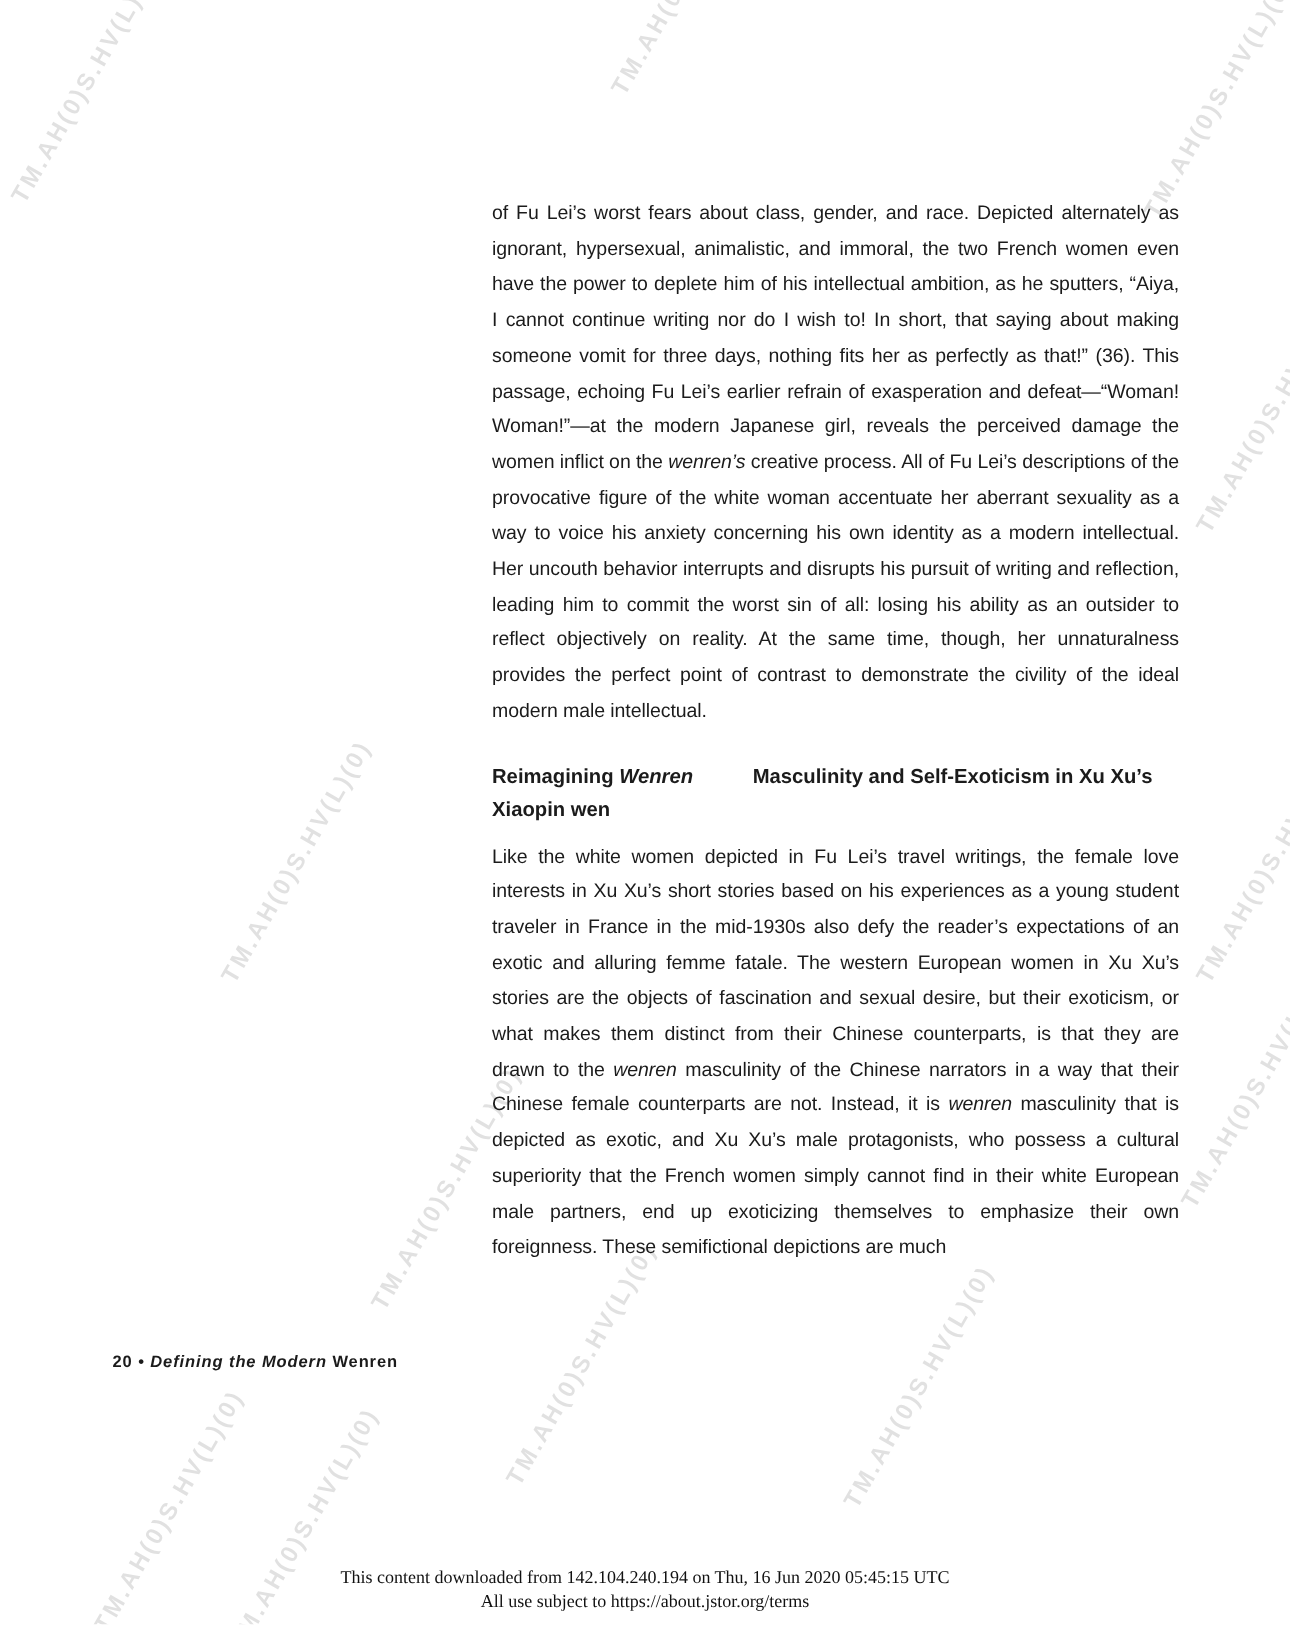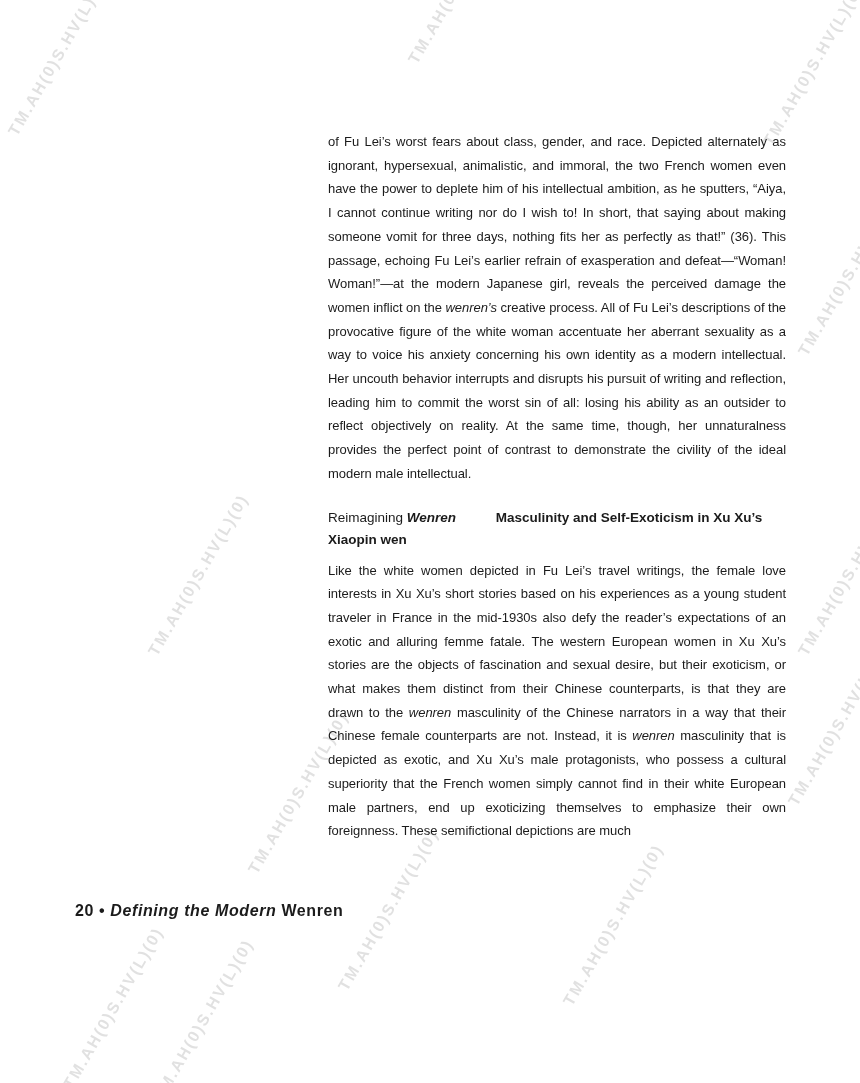--- a/index.html
+++ b/index.html
@@ -47,21 +47,21 @@
     font-size: 13.5px;
     line-height: 22.5px;
     font-weight: bold;
     margin: 21px 0 7px 0;
     text-align: left;
   }
   .running-footer {
     position: absolute;
     left: 75px;
     top: 902px;
-    font-size: 16px;
+    font-size: 11px;
     letter-spacing: 0.6px;
     z-index: 1;
     white-space: nowrap;
   }
   .jstor-footer {
     position: absolute;
     left: 0;
     right: 0;
     top: 1044px;
     text-align: center;
@@ -88,21 +88,25 @@
       <span class="watermark" style="left: 335px; top: 985px; color: rgba(70, 70, 70, 0.16);">TM.AH(0)S.HV(L)(0)</span>
       <span class="watermark" style="left: 560px; top: 1000px; color: rgba(70, 70, 70, 0.16);">TM.AH(0)S.HV(L)(0)</span>
       <span class="watermark" style="left: 785px; top: 800px; color: rgba(70, 70, 70, 0.16);">TM.AH(0)S.HV(L)(0)</span>
       <span class="watermark" style="left: 60px; top: 1083px; color: rgba(70, 70, 70, 0.16);">TM.AH(0)S.HV(L)(0)</span>
       <span class="watermark" style="left: 150px; top: 1095px; color: rgba(70, 70, 70, 0.16);">TM.AH(0)S.HV(L)(0)</span>
     </div>
 
   <main class="text-column">
     <p class="body-para"><span>of Fu Lei’s worst fears about class, gender, and race. Depicted alternately as ignorant, hypersexual, animalistic, and immoral, the two French women even have the power to deplete him of his intellectual ambition, as he sputters, “Aiya, I cannot continue writing nor do I wish to! In short, that saying about making someone vomit for three days, nothing fits her as perfectly as that!” (36). This passage, echoing Fu Lei’s earlier refrain of exasperation and defeat—“Woman! Woman!”—at the modern Japanese girl, reveals the perceived damage the women inflict on the </span><span style="font-style: italic;">wenren’s</span><span> creative process. All of Fu Lei’s descriptions of the provocative figure of the white woman accentuate her aberrant sexuality as a way to voice his anxiety concerning his own identity as a modern intellectual. Her uncouth behavior interrupts and disrupts his pursuit of writing and reflection, leading him to commit the worst sin of all: losing his ability as an outsider to reflect objectively on reality. At the same time, though, her unnaturalness provides the perfect point of contrast to demonstrate the civility of the ideal modern male intellectual.</span></p>
 
-    <h2 class="section-heading"><span style="font-weight: normal;">Reimagining </span><span style="font-style: italic; font-weight: bold;">Wenren</span><span style="font-weight: bold; margin-left: 36px;"> Masculinity and Self-Exoticism in Xu Xu’s</span><br><span style="font-weight: bold;">Xiaopin wen</span></h2>
+    <h2 class="section-heading"><span style="font-weight: bold;">Reimagining </span><span style="font-style: italic; font-weight: bold;">Wenren</span><span style="font-weight: bold; margin-left: 36px;"> Masculinity and Self-Exoticism in Xu Xu’s</span><br><span style="font-weight: bold;">Xiaopin wen</span></h2>
 
     <p class="body-para"><span>Like the white women depicted in Fu Lei’s travel writings, the female love interests in Xu Xu’s short stories based on his experiences as a young student traveler in France in the mid-1930s also defy the reader’s expectations of an exotic and alluring femme fatale. The western European women in Xu Xu’s stories are the objects of fascination and sexual desire, but their exoticism, or what makes them distinct from their Chinese counterparts, is that they are drawn to the </span><span style="font-style: italic;">wenren</span><span> masculinity of the Chinese narrators in a way that their Chinese female counterparts are not. Instead, it is </span><span style="font-style: italic;">wenren</span><span> masculinity that is depicted as exotic, and Xu Xu’s male protagonists, who possess a cultural superiority that the French women simply cannot find in their white European male partners, end up exoticizing themselves to emphasize their own foreignness. These semifictional depictions are much</span></p>
   </main>
 
   <div class="running-footer"><span style="font-weight: bold;">20 • </span><span style="font-style: italic; font-weight: bold;">Defining the Modern </span><span style="font-weight: bold;">Wenren</span></div>
 
+  <div class="jstor-footer">
+    <div>This content downloaded from 142.104.240.194 on Thu, 16 Jun 2020 05:45:15 UTC</div>
+    <div>All use subject to https://about.jstor.org/terms</div>
+  </div>
 
 </div>
 
 </body></html>

